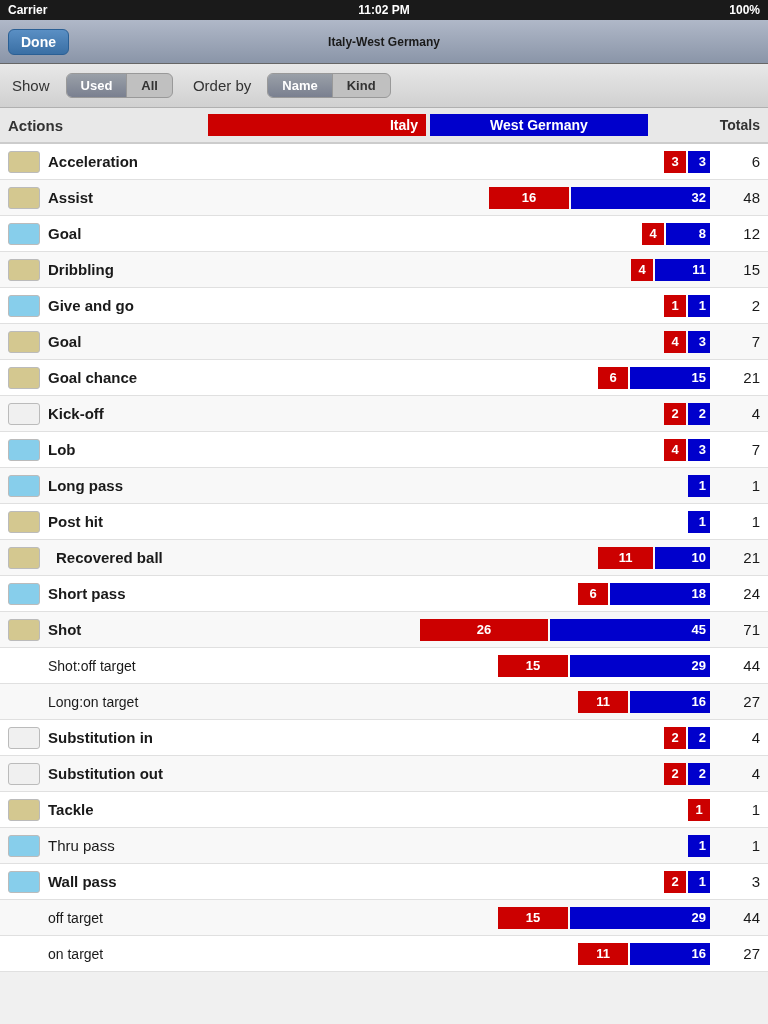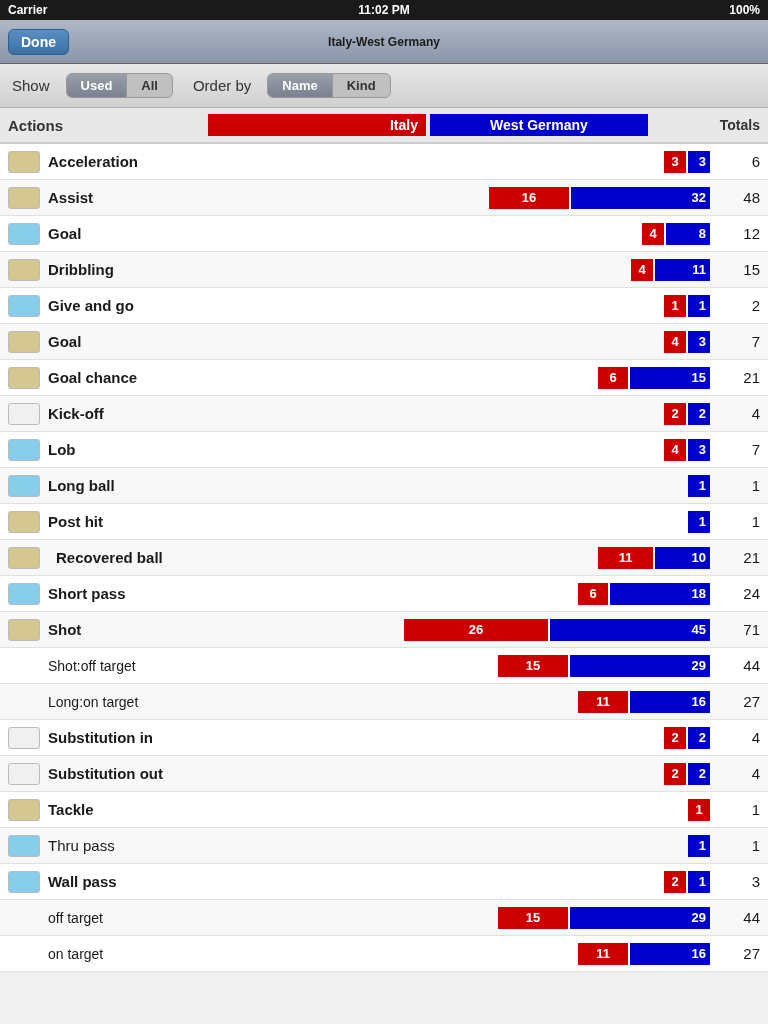--- a/index.html
+++ b/index.html
@@ -312,21 +312,21 @@
     <div class="row-icon icon-blue"></div>
     <span class="row-name" style="font-weight:bold;">Lob</span>
     <div class="bar-container">
       <div class="italy-bar" style="width:22px;">4</div>
       <div class="germany-bar" style="width:22px;">3</div>
     </div>
     <span class="row-total">7</span>
   </div>
     <div class="table-row">
     <div class="row-icon icon-blue"></div>
-    <span class="row-name" style="font-weight:bold;">Long ball</span>
+    <span class="row-name" style="font-weight:bold;">Long pass</span>
     <div class="bar-container">
 
       <div class="germany-bar" style="width:22px;">1</div>
     </div>
     <span class="row-total">1</span>
   </div>
     <div class="table-row">
     <div class="row-icon icon-tan"></div>
     <span class="row-name" style="font-weight:bold;">Post hit</span>
     <div class="bar-container">
@@ -350,21 +350,21 @@
     <div class="bar-container">
       <div class="italy-bar" style="width:30px;">6</div>
       <div class="germany-bar" style="width:100px;">18</div>
     </div>
     <span class="row-total">24</span>
   </div>
     <div class="table-row">
     <div class="row-icon icon-tan"></div>
     <span class="row-name" style="font-weight:bold;">Shot</span>
     <div class="bar-container">
-      <div class="italy-bar" style="width:144px;">26</div>
+      <div class="italy-bar" style="width:128px;">26</div>
       <div class="germany-bar" style="width:160px;">45</div>
     </div>
     <span class="row-total">71</span>
   </div>
     <div class="table-row">
     <div style="width:40px; flex-shrink:0;"></div>
     <span class="row-name sub" style="font-weight:normal;">Shot:off target</span>
     <div class="bar-container">
       <div class="italy-bar" style="width:70px;">15</div>
       <div class="germany-bar" style="width:140px;">29</div>

